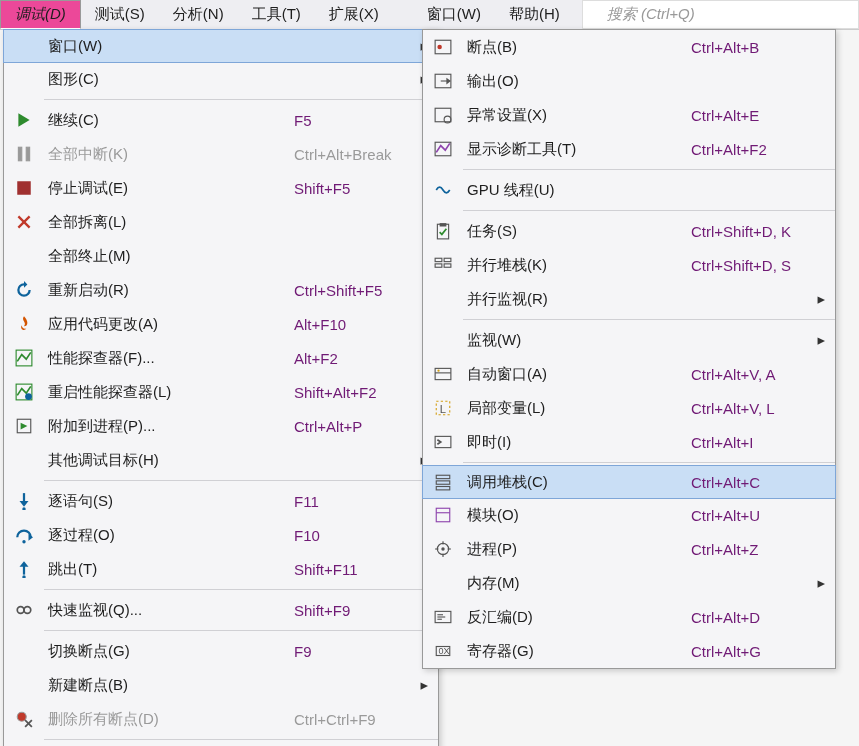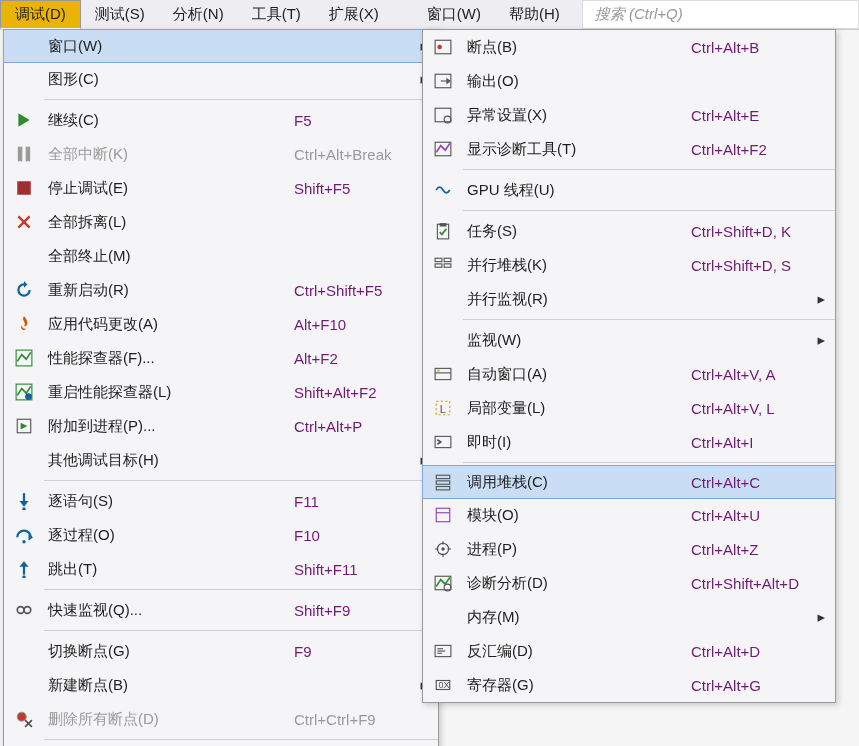--- a/index.html
+++ b/index.html
@@ -20,31 +20,32 @@
   align-items: stretch;
 }
 .menubar-item {
   padding: 4px 14px;
   display: flex;
   align-items: center;
   cursor: default;
   color: #1e1e1e;
 }
 .menubar-item.active {
-  background: #eab308;
+  background: #ec4899;
   border: 1px solid #999;
   border-bottom: 1px solid #fdfdfe;
   position: relative;
   z-index: 3;
+  font-style: italic;
 }
 .menubar-spacer { width: 20px; }
 .search-box {
   flex: 1;
   margin-left: 8px;
-  padding: 2px 12px;
+  padding: 2px 24px;
   color: #999;
   background: #fff;
   border: 1px solid #ddd;
   display: flex;
   align-items: center;
   font-style: italic;
 }
 
 .dropdown {
   position: absolute;
@@ -505,32 +506,20 @@
           <line x1="8" y1="12" x2="8" y2="15" stroke="#555"></line>
           <line x1="1" y1="8" x2="4" y2="8" stroke="#555"></line>
           <line x1="12" y1="8" x2="15" y2="8" stroke="#555"></line>
         </svg>
       </span>
       <span class="label">进程(P)</span>
       <span class="shortcut">Ctrl+Alt+Z</span>
       <span class="arrow"></span>
     </div>
     <div class="menu-row">
-      <span class="icon">
-        <svg viewBox="0 0 16 16">
-          <rect x="1" y="2" width="14" height="12" fill="none" stroke="#555"></rect>
-          <polyline points="2,11 6,5 10,9 14,3" fill="none" stroke="#2e8b2e" stroke-width="1.5"></polyline>
-          <circle cx="12" cy="12" r="3" fill="none" stroke="#555"></circle>
-        </svg>
-      </span>
-      <span class="label">诊断分析(D)</span>
-      <span class="shortcut">Ctrl+Shift+Alt+D</span>
-      <span class="arrow"></span>
-    </div>
-    <div class="menu-row">
       <span class="icon"></span>
       <span class="label">内存(M)</span>
       <span class="shortcut"></span>
       <span class="arrow">▸</span>
     </div>
     <div class="menu-row">
       <span class="icon">
         <svg viewBox="0 0 16 16">
           <rect x="1" y="3" width="14" height="10" fill="none" stroke="#555"></rect>
           <line x1="3" y1="6" x2="8" y2="6" stroke="#555"></line>

